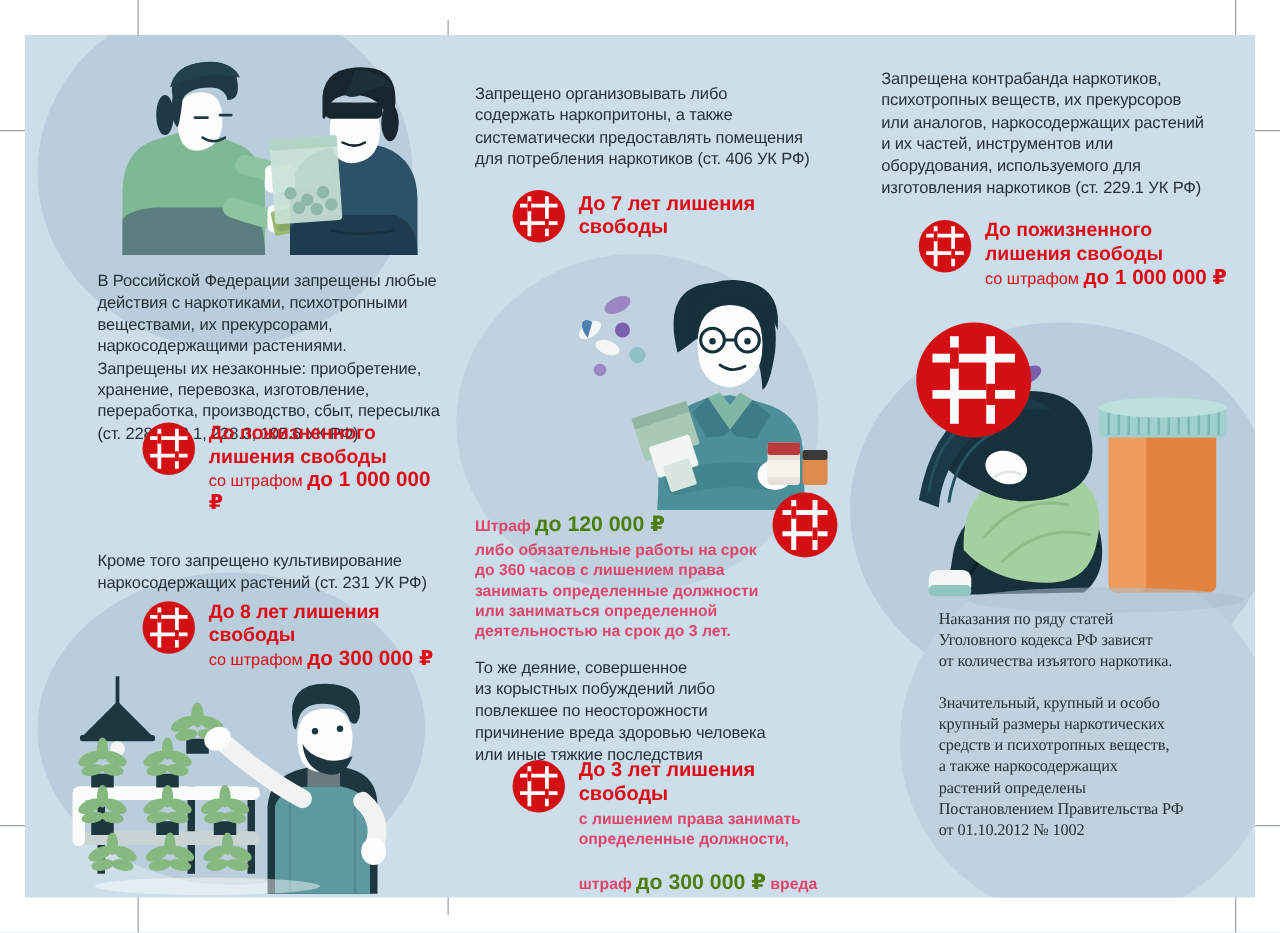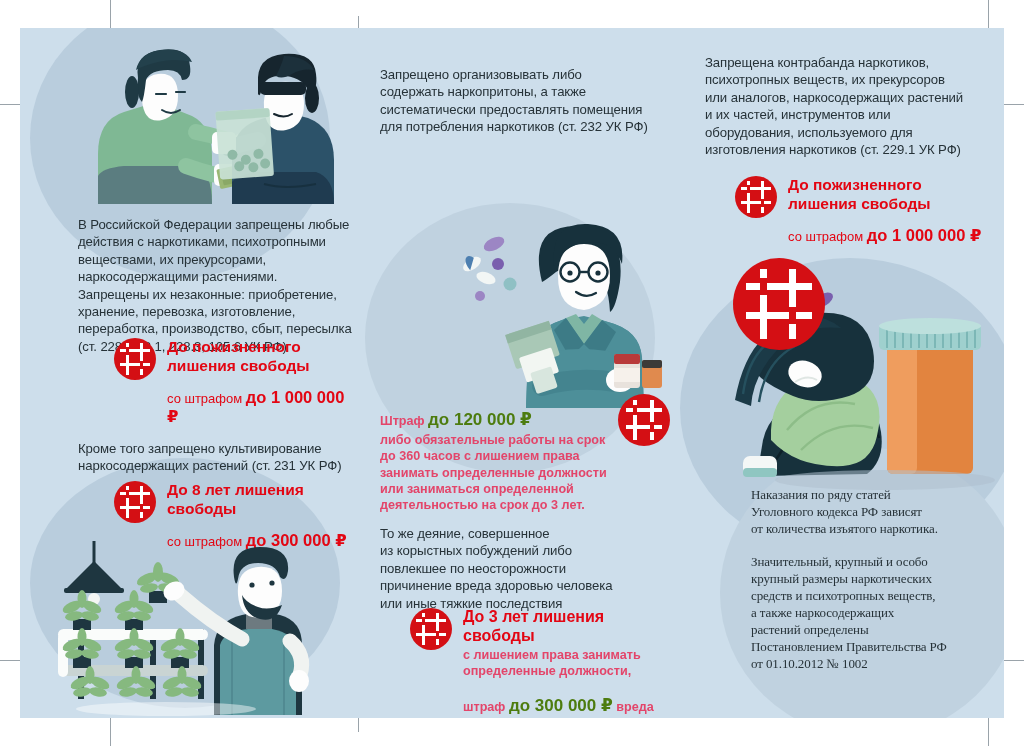--- a/index.html
+++ b/index.html
@@ -33,21 +33,21 @@
     position:absolute;color:#263238;font-size:13.2px;line-height:17.4px;
     letter-spacing:-0.1px;white-space:pre-line;
   }
   .para.sm{font-size:13px;line-height:17px;font-family:Liberation Serif, serif;}
 
   
   .penalty{position:absolute;display:flex;align-items:flex-start;gap:11px;}
   .pen-text{color:#e30613;}
   .pen-head{font-weight:bold;font-size:15.5px;line-height:18.5px;color:#e30613;white-space:pre-line;}
   .pen-head.big{font-size:16px;}
-  .pen-sub{font-size:13px;line-height:16.5px;color:#e30613;font-weight:normal;white-space:pre-line;margin-top:14px;}
+  .pen-sub{font-size:13px;line-height:16.5px;color:#e30613;font-weight:normal;white-space:pre-line;margin-top:1px;}
   .pen-sub b{font-weight:bold;font-size:16.5px;}
   .pen-body{font-size:12.6px;line-height:16.4px;color:#e3456a;font-weight:bold;white-space:pre-line;}
   .pen-body .amount{font-size:17px;color:#4d7c0f;}
 
   
   .bars{flex:0 0 auto;border-radius:50%;background:#d40f14;position:relative;}
   .bars i{position:absolute;background:#ffffff;display:block;}
 
   
   .ill{position:absolute;}
@@ -280,22 +280,33 @@
         <ellipse cx="120" cy="176" rx="90" ry="7" fill="#ffffff" opacity="0.45"></ellipse>
       </svg>
     </div>
   </div>
 
   <div class="col" id="col2">
 
     <div class="para" style="left:10px;top:38px;width:296px;">Запрещено организовывать либо
 содержать наркопритоны, а также
 систематически предоставлять помещения
-для потребления наркотиков (ст. 232 УК РФ)</div>
-
+для потребления наркотиков (ст. 406 УК РФ)</div>
+
+    <div class="penalty" style="left:40px;top:124px;align-items:center;">
+      <div class="bars" style="width:42px;height:42px;">
+        <i style="left:6px;top:11px;width:30px;height:3.4px;"></i>
+        <i style="left:6px;top:25px;width:30px;height:3.4px;"></i>
+        <i style="left:12px;top:5px;width:3.4px;height:32px;"></i>
+        <i style="left:26px;top:5px;width:3.4px;height:32px;"></i>
+        <i style="left:12px;top:9px;width:3.4px;height:8px;background:#d40f14;"></i>
+        <i style="left:26px;top:23px;width:3.4px;height:8px;background:#d40f14;"></i>
+      </div>
+      <div class="pen-head big">До 7 лет лишения свободы</div>
+    </div>
 
     <div class="ill" style="left:80px;top:190px;width:230px;height:190px;">
       <svg viewBox="0 0 230 190" width="230" height="190">
 
         <ellipse cx="44" cy="26" rx="11" ry="6" fill="#9c86c4" transform="rotate(-25 44 26)"></ellipse>
         <ellipse cx="22" cy="46" rx="10" ry="5.5" fill="#f2f6f5" transform="rotate(-35 22 46)"></ellipse>
         <path d="M17 50 a5.5 10 0 0 1 10 -8" fill="#4d7fb0" transform="rotate(-35 22 46)"></path>
         <circle cx="48" cy="46" r="6" fill="#7a5fae"></circle>
         <ellipse cx="36" cy="60" rx="10" ry="5.5" fill="#f2f6f5" transform="rotate(20 36 60)"></ellipse>
         <circle cx="60" cy="66" r="6.5" fill="#8fc0c4"></circle>

